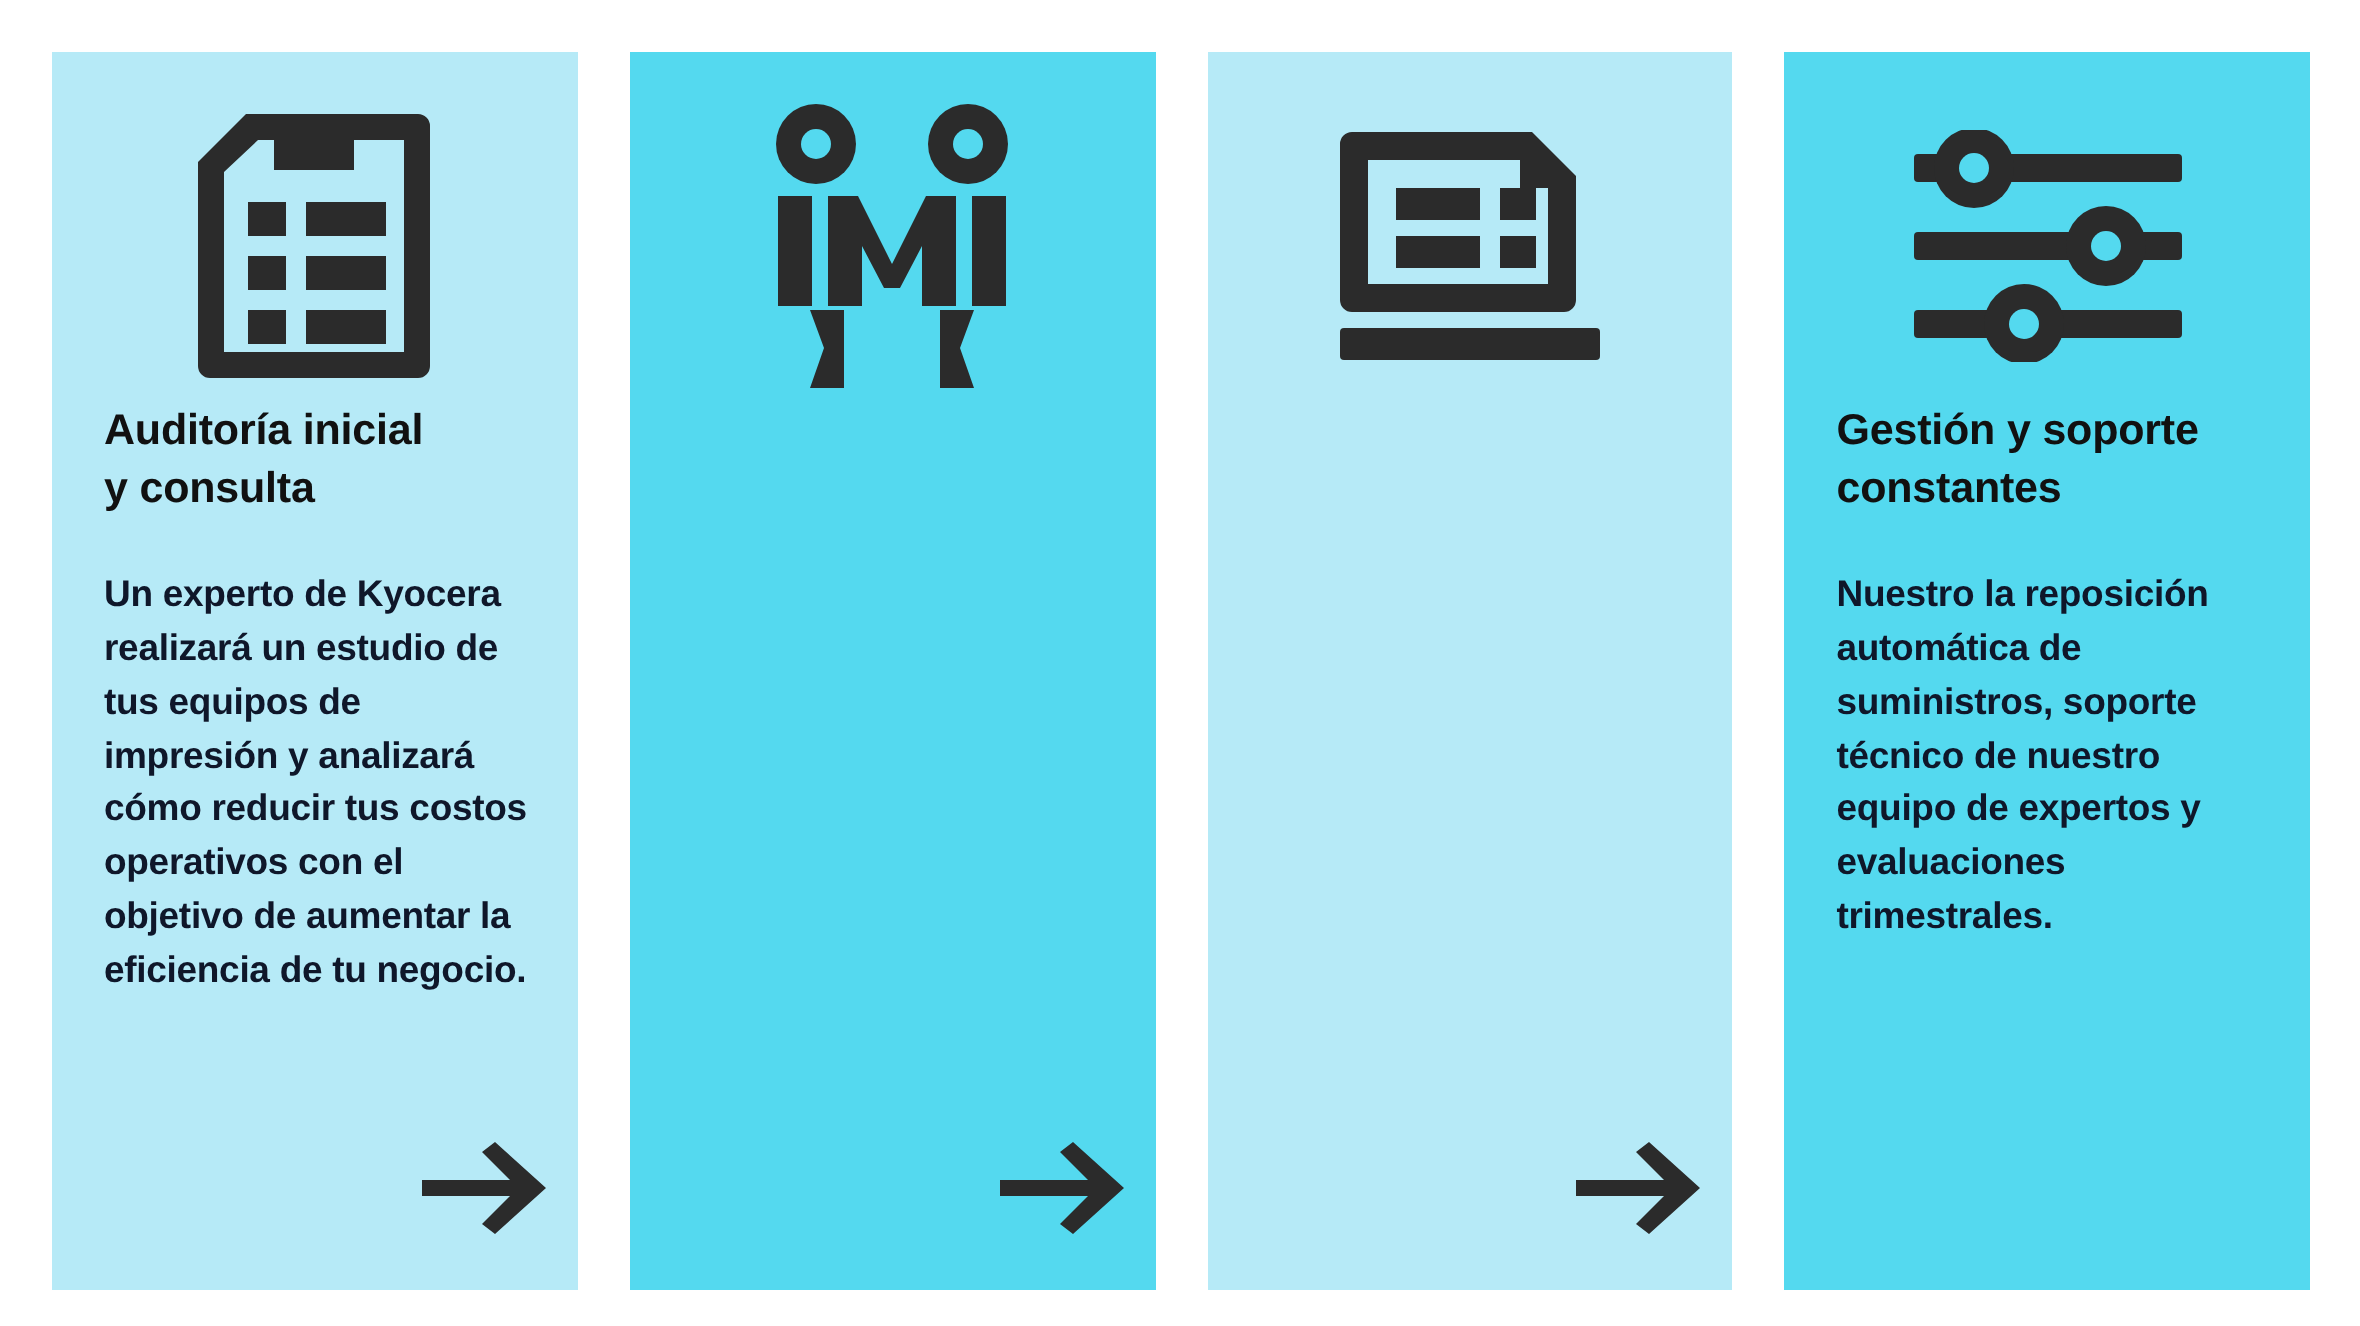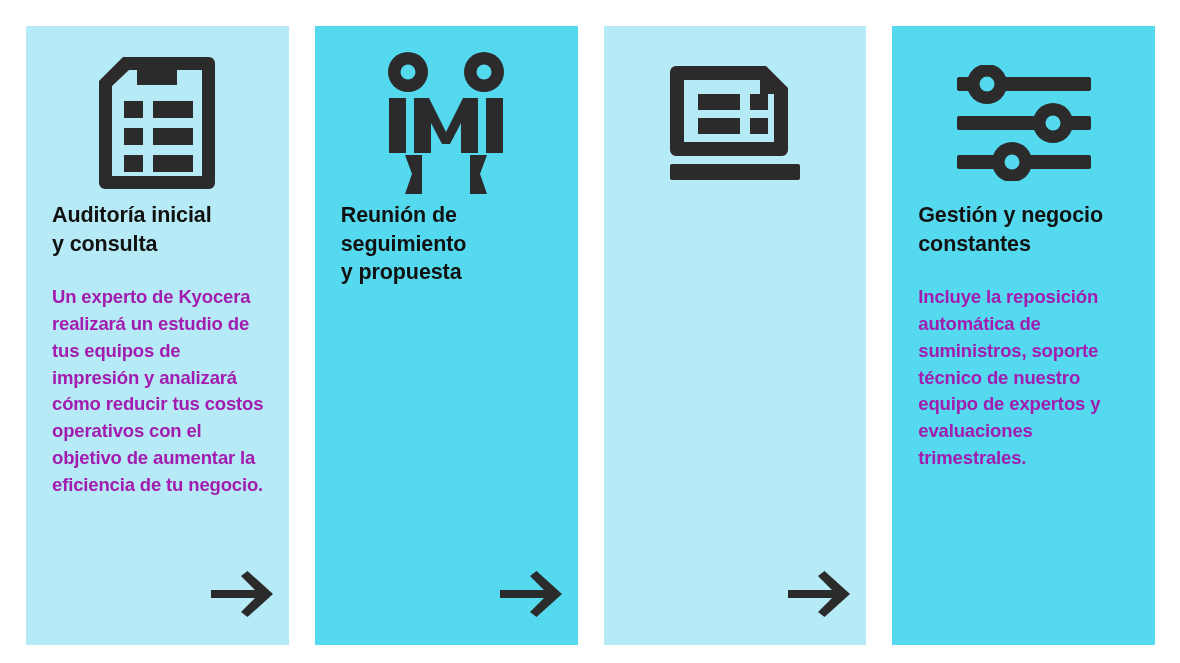--- a/index.html
+++ b/index.html
@@ -65,21 +65,21 @@
     color: #111111;
     line-height: 1.33;
     letter-spacing: -0.1px;
     margin: 0 0 26px 0;
     white-space: pre-line;
   }
 
   .panel-text {
     font-size: 18.5px;
     font-weight: bold;
-    color: #a21caf;
+    color: #0f172a;
     line-height: 1.45;
     letter-spacing: -0.15px;
     margin: 0;
   }
 
   .arrow {
     position: absolute;
     right: 16px;
     bottom: 28px;
     width: 62px;
@@ -129,23 +129,20 @@
           <circle cx="103" cy="20" r="20" fill="#2b2b2b"></circle>
           <circle cx="103" cy="20" r="7.5" fill="#54d9ef"></circle>
           <rect x="8" y="46" width="17" height="55" fill="#2b2b2b"></rect>
           <rect x="105" y="46" width="17" height="55" fill="#2b2b2b"></rect>
           <path fill="#2b2b2b" d="M33 46 H48 L65 80 L82 46 H97 V101 H80 V71 L69 92 H61 L50 71 V101 H33 Z"></path>
           <path fill="#2b2b2b" d="M24 103 H41 V142 H24 L31 122 Z"></path>
           <path fill="#2b2b2b" d="M89 103 H106 L99 122 L106 142 H89 Z"></path>
         </svg>
       </div>
       <div class="panel-body">
-        <div class="panel-title">Reunión de
-seguimiento
-y propuesta</div>
       </div>
       <div class="arrow">
         <svg width="62" height="46" viewBox="0 0 62 46">
           <path fill="#2b2b2b" d="M0 19 H44 L30 5 L36.5 0 L62 23 L36.5 46 L30 41 L44 27 H0 Z"></path>
         </svg>
       </div>
     </div>
 
     <div class="panel tint-light">
       <div class="icon-area">
@@ -174,21 +171,21 @@
           <circle cx="30" cy="19" r="7.5" fill="#54d9ef"></circle>
           <rect x="0" y="51" width="134" height="14" rx="2" fill="#2b2b2b"></rect>
           <circle cx="96" cy="58" r="20" fill="#2b2b2b"></circle>
           <circle cx="96" cy="58" r="7.5" fill="#54d9ef"></circle>
           <rect x="0" y="90" width="134" height="14" rx="2" fill="#2b2b2b"></rect>
           <circle cx="55" cy="97" r="20" fill="#2b2b2b"></circle>
           <circle cx="55" cy="97" r="7.5" fill="#54d9ef"></circle>
         </svg>
       </div>
       <div class="panel-body">
-        <div class="panel-title">Gestión y negocio
+        <div class="panel-title">Gestión y soporte
 constantes</div>
-        <p class="panel-text">Incluye la reposición automática de suministros, soporte técnico de nuestro equipo de expertos y evaluaciones trimestrales.</p>
+        <p class="panel-text">Nuestro la reposición automática de suministros, soporte técnico de nuestro equipo de expertos y evaluaciones trimestrales.</p>
       </div>
 
     </div>
 
   </div>
 </div>
 
 </body></html>

